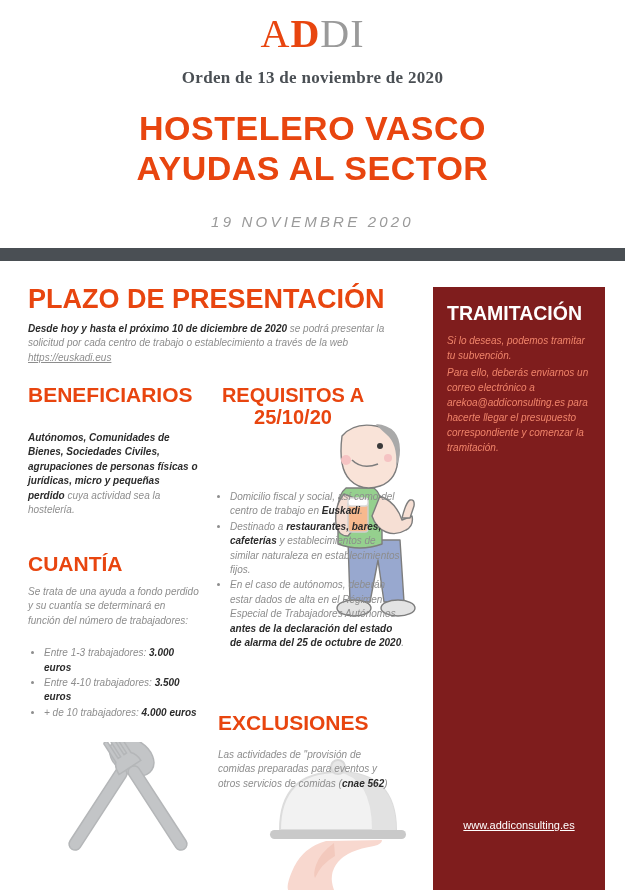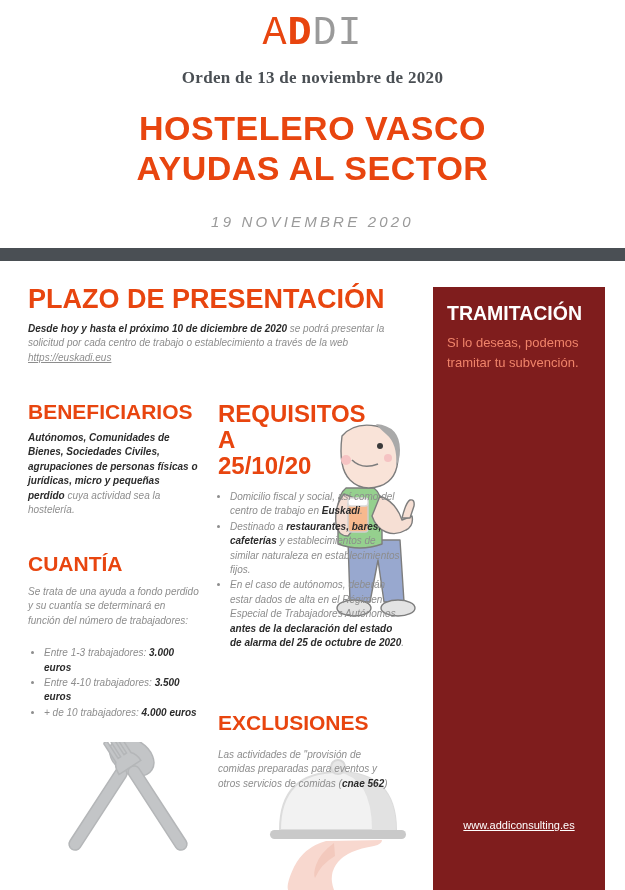--- a/index.html
+++ b/index.html
@@ -22,21 +22,21 @@
   .logo {
     position: absolute;
     top: 14px;
     left: 0;
     width: 625px;
     text-align: center;
     font-size: 40px;
     font-weight: 400;
     letter-spacing: 1px;
     line-height: 1;
-    font-family: Liberation Mono, monospace;
+    font-family: Liberation Serif, serif;
   }
   .logo .lg-a { color: #e8450f; }
   .logo .lg-d1 { color: #e8450f; font-weight: 700; }
   .logo .lg-d2 { color: #9a9a9a; }
   .logo .lg-i { color: #9a9a9a; }
 
   .orden {
     position: absolute;
     top: 68px;
     left: 0;
@@ -113,28 +113,28 @@
   ul.b li { margin-bottom: 1px; }
 
   
   #plazo-h { position: absolute; left: 28px; top: 285px; font-size: 27px; }
   #plazo-accent {
     position: absolute; left: 437px; top: 300px; width: 167px; height: 9px;
     background: #e8450f;
   }
   #plazo-p { position: absolute; left: 28px; top: 322px; width: 366px; }
 
-  #benef-h { position: absolute; left: 28px; top: 401px; font-size: 21px; }
+  #benef-h { position: absolute; left: 28px; top: 384px; font-size: 21px; }
   #benef-p { position: absolute; left: 28px; top: 431px; width: 170px; }
 
   #cuantia-h { position: absolute; left: 28px; top: 553px; font-size: 21px; }
   #cuantia-p { position: absolute; left: 28px; top: 585px; width: 172px; }
 
   
-  #requis-h { position: absolute; left: 218px; top: 401px; font-size: 24px; width: 150px; }
+  #requis-h { position: absolute; left: 218px; top: 385px; font-size: 20px; width: 150px; text-align: center; }
   #requis-l { position: absolute; left: 214px; top: 472px; width: 192px; }
 
   #exclu-h { position: absolute; left: 218px; top: 712px; font-size: 21px; }
   #exclu-p { position: absolute; left: 218px; top: 748px; width: 180px; }
 
   
   #tram-panel {
     position: absolute;
     left: 433px;
     top: 287px;
@@ -142,21 +142,22 @@
     height: 701px;
     background: #7f1d1d;
   }
   #tram-h {
     position: absolute; left: 14px; top: 16px;
     color: #ffffff; font-size: 19.5px; font-weight: 700; line-height: 1.1;
   }
   .tram-p {
     position: absolute;
     color: #f0846a;
-    font-size: 13px;
+    font-style: italic;
+    font-size: 10px;
     line-height: 1.5;
     width: 146px;
     left: 14px;
   }
   #tram-p1 { top: 46px; }
   #tram-p2 { top: 78px; }
   #tram-foot {
     position: absolute;
     left: 0; top: 528px; width: 172px;
     text-align: center;
@@ -272,18 +273,19 @@
       <li><span>En el caso de autónomos, deberán estar dados de alta en el Régimen Especial de Trabajadores Autónomos </span><b>antes de la declaración del estado de alarma del 25 de octubre de 2020</b><span>.</span></li>
     </ul>
   </div>
 
   <div class="h-sec" id="exclu-h">EXCLUSIONES</div>
   <div class="body-txt" id="exclu-p"><span>Las actividades de "provisión de comidas preparadas para eventos y otros servicios de comidas (</span><b>cnae 562</b><span>)</span></div>
 
   <div id="tram-panel">
     <div id="tram-h">TRAMITACIÓN</div>
     <div class="tram-p" id="tram-p1">Si lo deseas, podemos tramitar tu subvención.</div>
+    <div class="tram-p" id="tram-p2">Para ello, deberás enviarnos un correo electrónico a arekoa@addiconsulting.es para hacerte llegar el presupuesto correspondiente y comenzar la tramitación.</div>
     <div id="tram-foot">
       <a href="#">www.addiconsulting.es</a>
     </div>
   </div>
 
 </div>
 
 </body></html>

